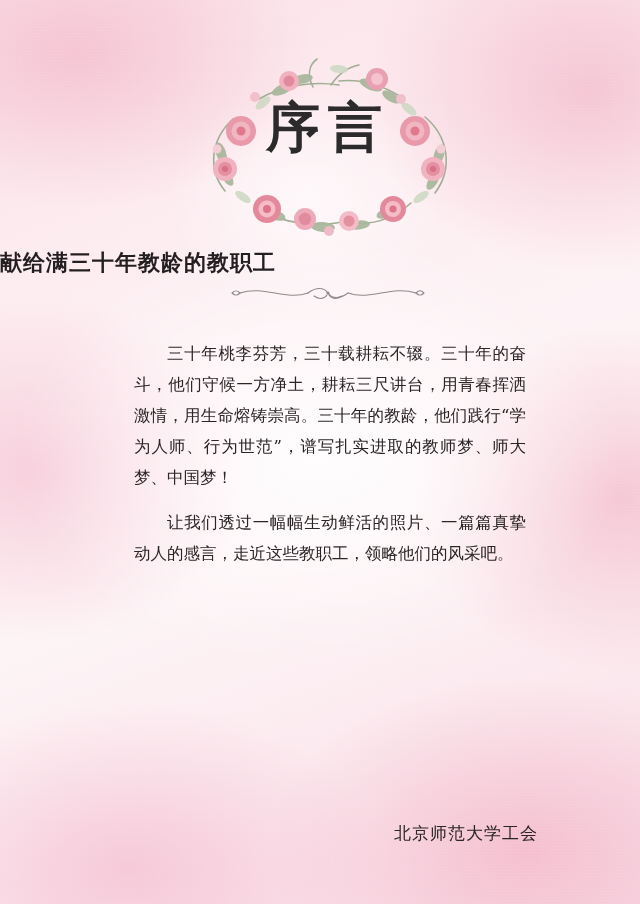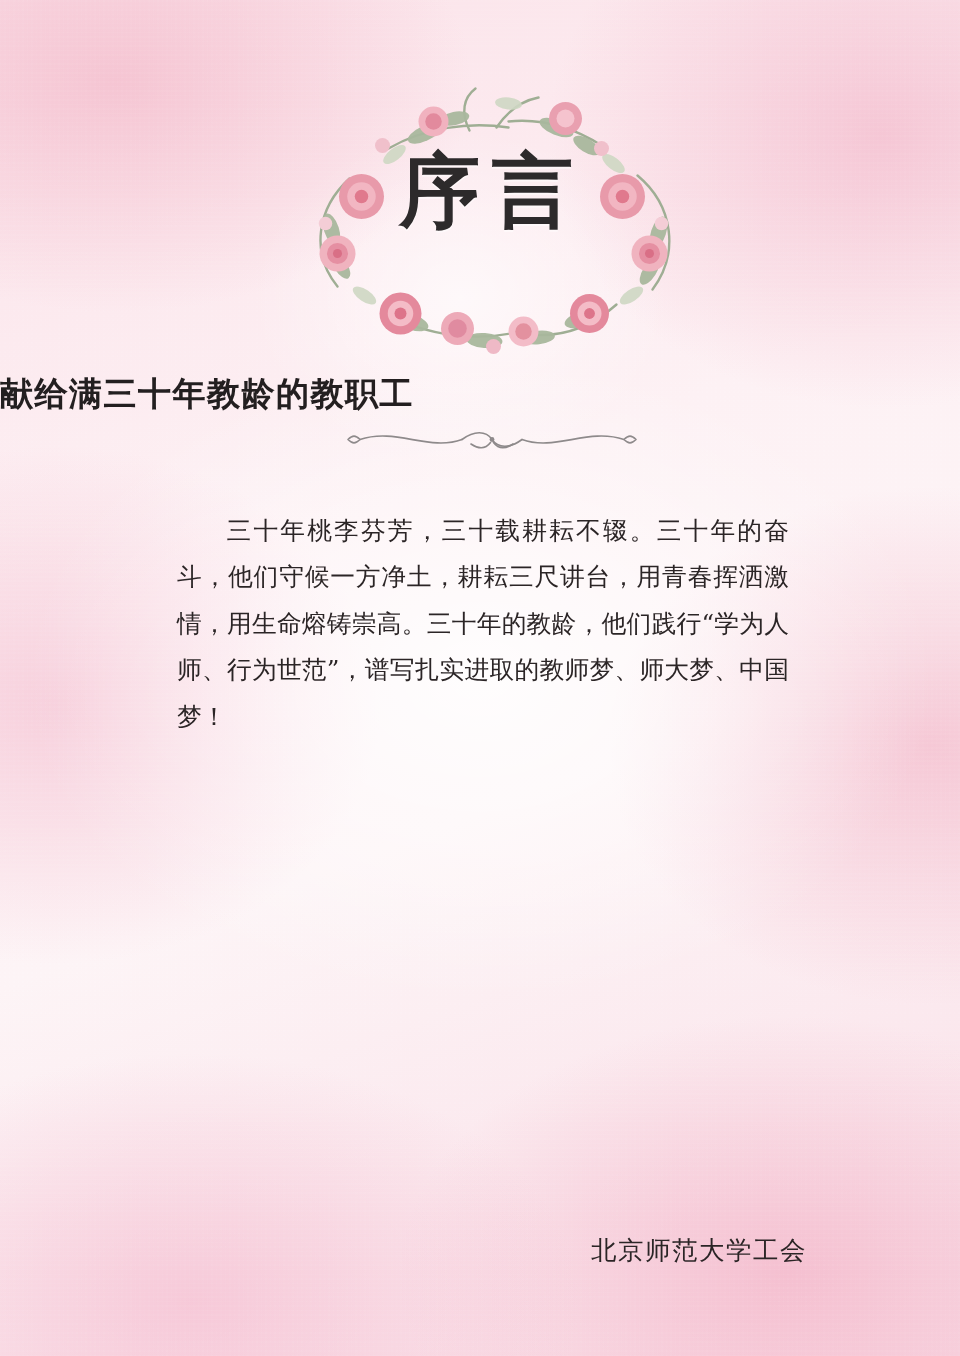--- a/index.html
+++ b/index.html
@@ -107,21 +107,21 @@
     left: 118px;
     width: 408px;
     font-family: "DejaVu Serif", "Liberation Serif", serif;
     font-size: 16.5px;
     line-height: 31px;
     color: #2b2526;
     text-align: justify;
     text-justify: inter-ideograph;
   }
   .body p {
-    margin: 0 0 14px 0;
+    margin: 0 0 14px 16px;
     text-indent: 2em;
   }
   .signature {
     position: absolute;
     top: 822px;
     left: 0;
     width: 100%;
     padding-right: 118px;
     box-sizing: border-box;
     text-align: right;
@@ -247,18 +247,19 @@
           <path d="M114 14 C108 18 104 17 101 13"></path>
           <path d="M4 11 C7 8 9 8 12 11 C9 14 7 14 4 11"></path>
           <path d="M196 11 C193 8 191 8 188 11 C191 14 193 14 196 11"></path>
         </g>
         <circle cx="100" cy="11" r="1.6" fill="#8e8a8b"></circle>
       </svg>
     </div>
 
     <div class="body">
       <p>三十年桃李芬芳，三十载耕耘不辍。三十年的奋斗，他们守候一方净土，耕耘三尺讲台，用青春挥洒激情，用生命熔铸崇高。三十年的教龄，他们践行“学为人师、行为世范”，谱写扎实进取的教师梦、师大梦、中国梦！</p>
+      <p>让我们透过一幅幅生动鲜活的照片、一篇篇真挚动人的感言，走近这些教职工，领略他们的风采吧。</p>
     </div>
 
     <div class="signature">北京师范大学工会</div>
 
   </div>
 </div>
 
 </body></html>

